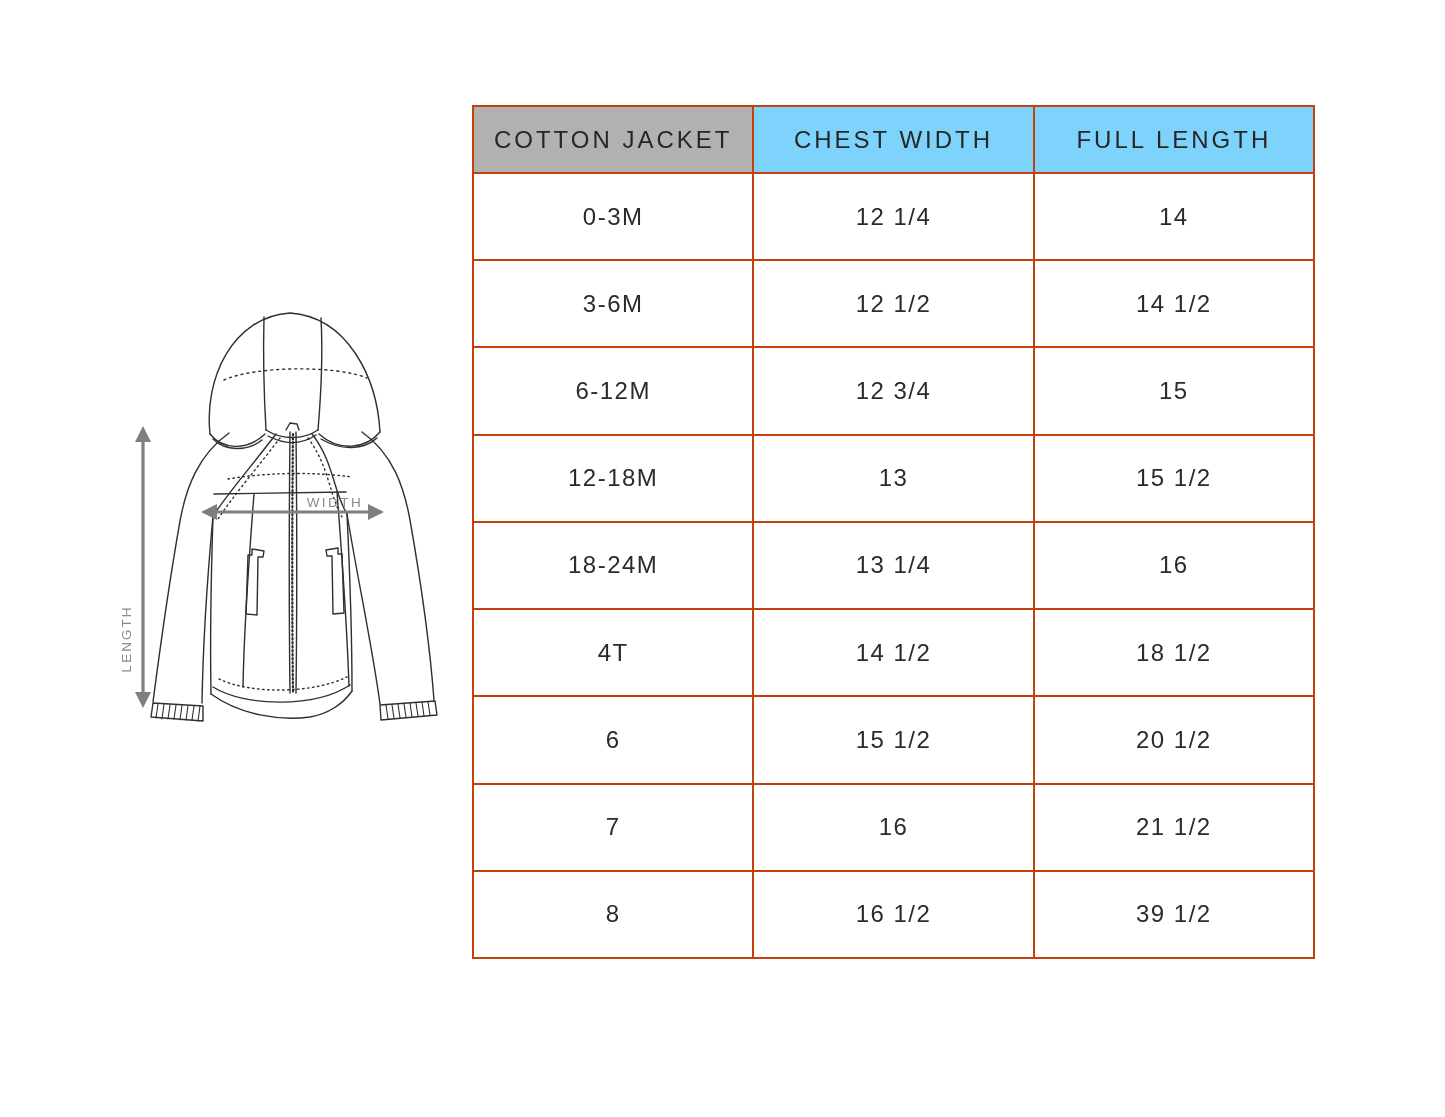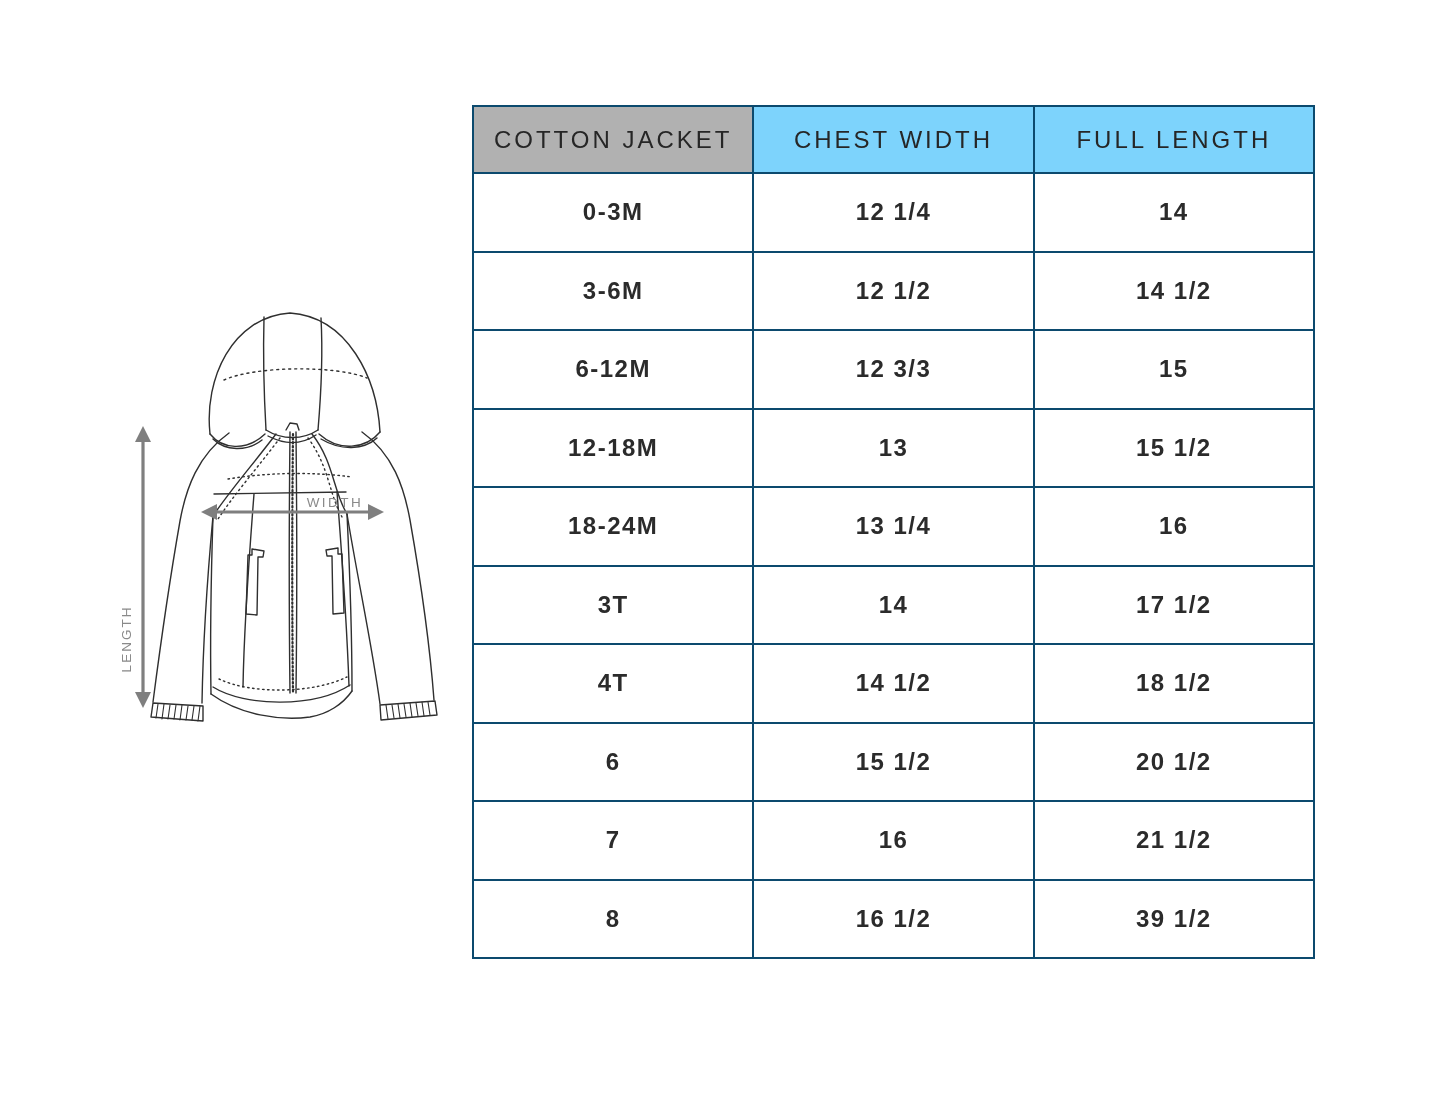--- a/index.html
+++ b/index.html
@@ -21,37 +21,37 @@
 
   
   table.size-table {
     position: absolute;
     left: 472px; top: 105px;
     width: 843px; height: 854px;
     border-collapse: collapse;
     table-layout: fixed;
   }
   table.size-table th, table.size-table td {
-    border: 2px solid #0c4a6e;
+    border: 2px solid #c2410c;
     text-align: center;
     vertical-align: middle;
     color: #2b2b2b;
     font-size: 24px;
   }
   table.size-table thead tr { height: 67px; }
   table.size-table th {
     background: #7dd3fc;
     font-weight: 400;
     letter-spacing: 3px;
     color: #262626;
   }
   table.size-table th.th-primary { background: #b1b1b1; }
   table.size-table td {
     letter-spacing: 1.5px;
-    font-weight: 700;
+    font-weight: 400;
   }
 </style>
 </head>
 <body>
 
 <div class="canvas">
 
   <div class="diagram">
     <svg viewBox="0 0 360 470">
       <g fill="none" stroke="#2f2f2f" stroke-width="1.4" stroke-linecap="round" stroke-linejoin="round">
@@ -131,37 +131,32 @@
         <td>12 1/4</td>
         <td>14</td>
       </tr>
       <tr>
         <td>3-6M</td>
         <td>12 1/2</td>
         <td>14 1/2</td>
       </tr>
       <tr>
         <td>6-12M</td>
-        <td>12 3/3</td>
+        <td>12 3/4</td>
         <td>15</td>
       </tr>
       <tr>
         <td>12-18M</td>
         <td>13</td>
         <td>15 1/2</td>
       </tr>
       <tr>
         <td>18-24M</td>
         <td>13 1/4</td>
         <td>16</td>
-      </tr>
-      <tr>
-        <td>3T</td>
-        <td>14</td>
-        <td>17 1/2</td>
       </tr>
       <tr>
         <td>4T</td>
         <td>14 1/2</td>
         <td>18 1/2</td>
       </tr>
       <tr>
         <td>6</td>
         <td>15 1/2</td>
         <td>20 1/2</td>

